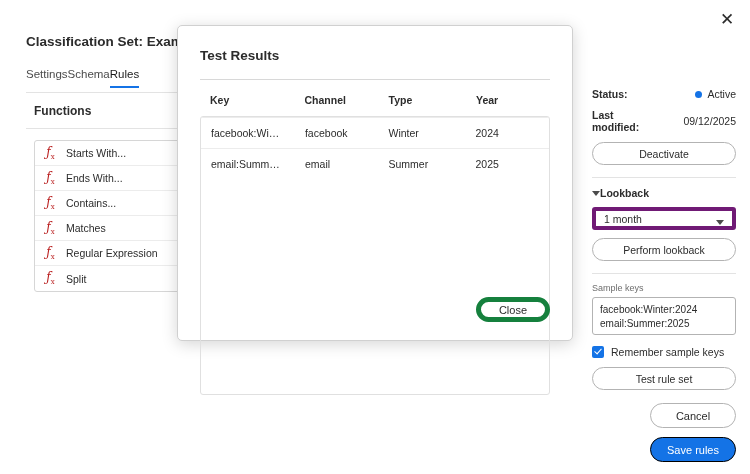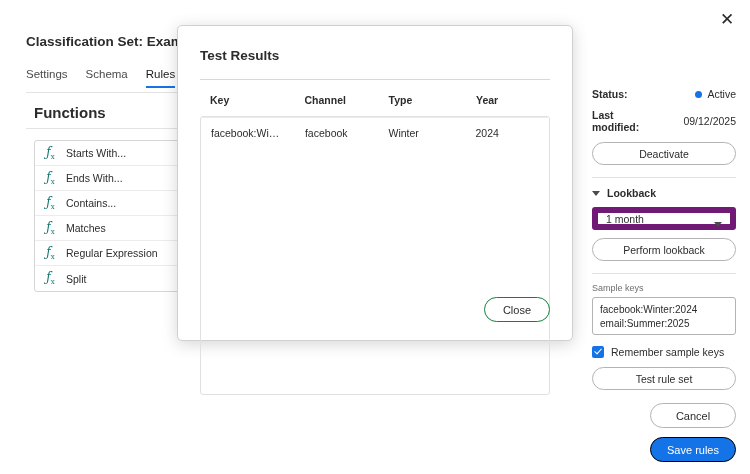--- a/index.html
+++ b/index.html
@@ -35,21 +35,20 @@
     font-size: 13.5px;
     font-weight: bold;
     color: #2c2c2c;
     white-space: nowrap;
   }
 
   .tabs {
     position: absolute;
     left: 26px; top: 68px;
     display: flex;
-    gap: 18px;
     font-size: 11.5px;
     color: #4b4b4b;
   }
   .tab {
     padding-bottom: 8px;
     cursor: pointer;
     position: relative;
   }
   .tab.active {
     color: #1a1a1a;
@@ -64,21 +63,21 @@
   .tabs-rule-underline {
     position: absolute;
     left: 26px; top: 92px;
     width: 230px; height: 1px;
     background: #e3e3e3;
   }
 
   .functions-head {
     position: absolute;
     left: 34px; top: 104px;
-    font-size: 15px;
+    font-size: 12px;
     font-weight: bold;
     color: #2c2c2c;
   }
   .functions-divider {
     position: absolute;
     left: 26px; top: 128px;
     width: 256px; height: 1px;
     background: #e3e3e3;
   }
 
@@ -100,21 +99,21 @@
     font-size: 10.5px;
     color: #2c2c2c;
     border-bottom: 1px solid #ececec;
     cursor: pointer;
   }
   .fn-item:last-child { border-bottom: none; }
   .fx {
     font-family: "DejaVu Serif", serif;
     font-style: italic;
     font-size: 12px;
-    color: #0f766e;
+    color: #b91c1c;
     width: 13px;
     text-align: center;
   }
   .fx sub { font-size: 7px; font-style: normal; }
 
   
   .rail {
     position: absolute;
     right: 0; top: 88px;
     width: 172px;
@@ -150,38 +149,37 @@
     display: flex; align-items: center; justify-content: center;
   }
   .rail-sep {
     height: 1px;
     background: #e3e3e3;
     margin: 12px 0 9px 0;
   }
   .accordion-head {
     display: flex;
     align-items: center;
-    gap: 7px;
     font-size: 10.5px;
     font-weight: bold;
     color: #2c2c2c;
     margin-bottom: 8px;
     cursor: pointer;
   }
   .chev {
     width: 0; height: 0;
     border-left: 4.5px solid transparent;
     border-right: 4.5px solid transparent;
     border-top: 5.5px solid #4b4b4b;
   }
   .select {
     position: relative;
     width: 100%;
     height: 23px;
-    border: 6px solid #701a75;
+    border: 4px solid #701a75;
     border-radius: 3px;
     background: #ffffff;
     font-size: 10.5px;
     color: #2c2c2c;
     display: flex;
     align-items: center;
     padding: 0 20px 0 8px;
     cursor: pointer;
     margin-bottom: 8px;
   }
@@ -318,21 +316,21 @@
     height: 279px;
     overflow: hidden;
   }
   .modal-footer {
     position: absolute;
     right: 22px; bottom: 18px;
   }
   .close-btn {
     height: 25px;
     padding: 0 18px;
-    border: 1px solid #15803d;
+    border: 5px solid #15803d;
     border-radius: 13px;
     background: #ffffff;
     color: #2c2c2c;
     font-size: 11px;
     font-family: "Liberation Sans", sans-serif;
     cursor: pointer;
   }
 </style>
 </head>
 <body>
@@ -454,20 +452,26 @@
             <col style="width:25%">
             <col style="width:24%">
         </colgroup>
         <tbody>
           <tr>
             <td>facebook:Winter:...</td>
             <td>facebook</td>
             <td>Winter</td>
             <td>2024</td>
           </tr>
+          <tr>
+            <td>email:Summer:2...</td>
+            <td>email</td>
+            <td>Summer</td>
+            <td>2025</td>
+          </tr>
         </tbody>
       </table>
     </div>
 
     <div class="modal-footer">
       <button class="close-btn">Close</button>
     </div>
   </div>
 
 </div>

